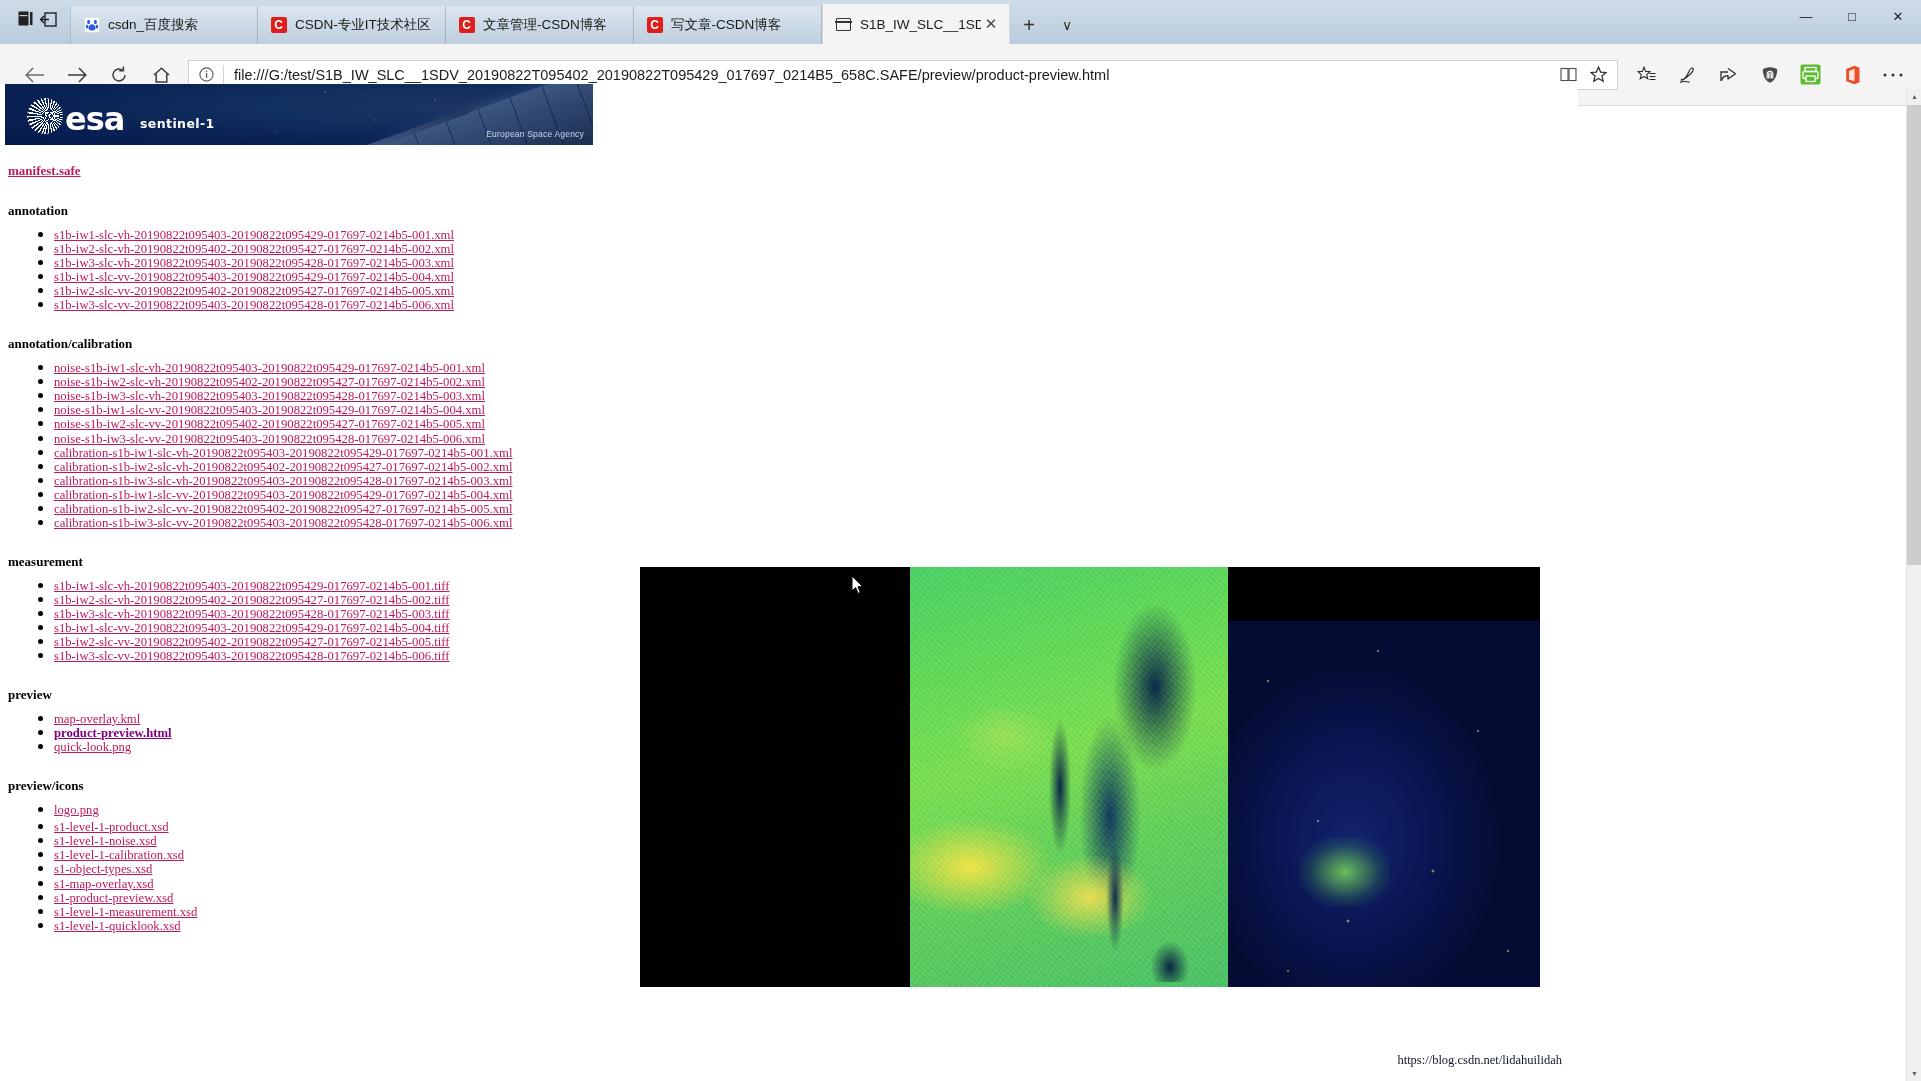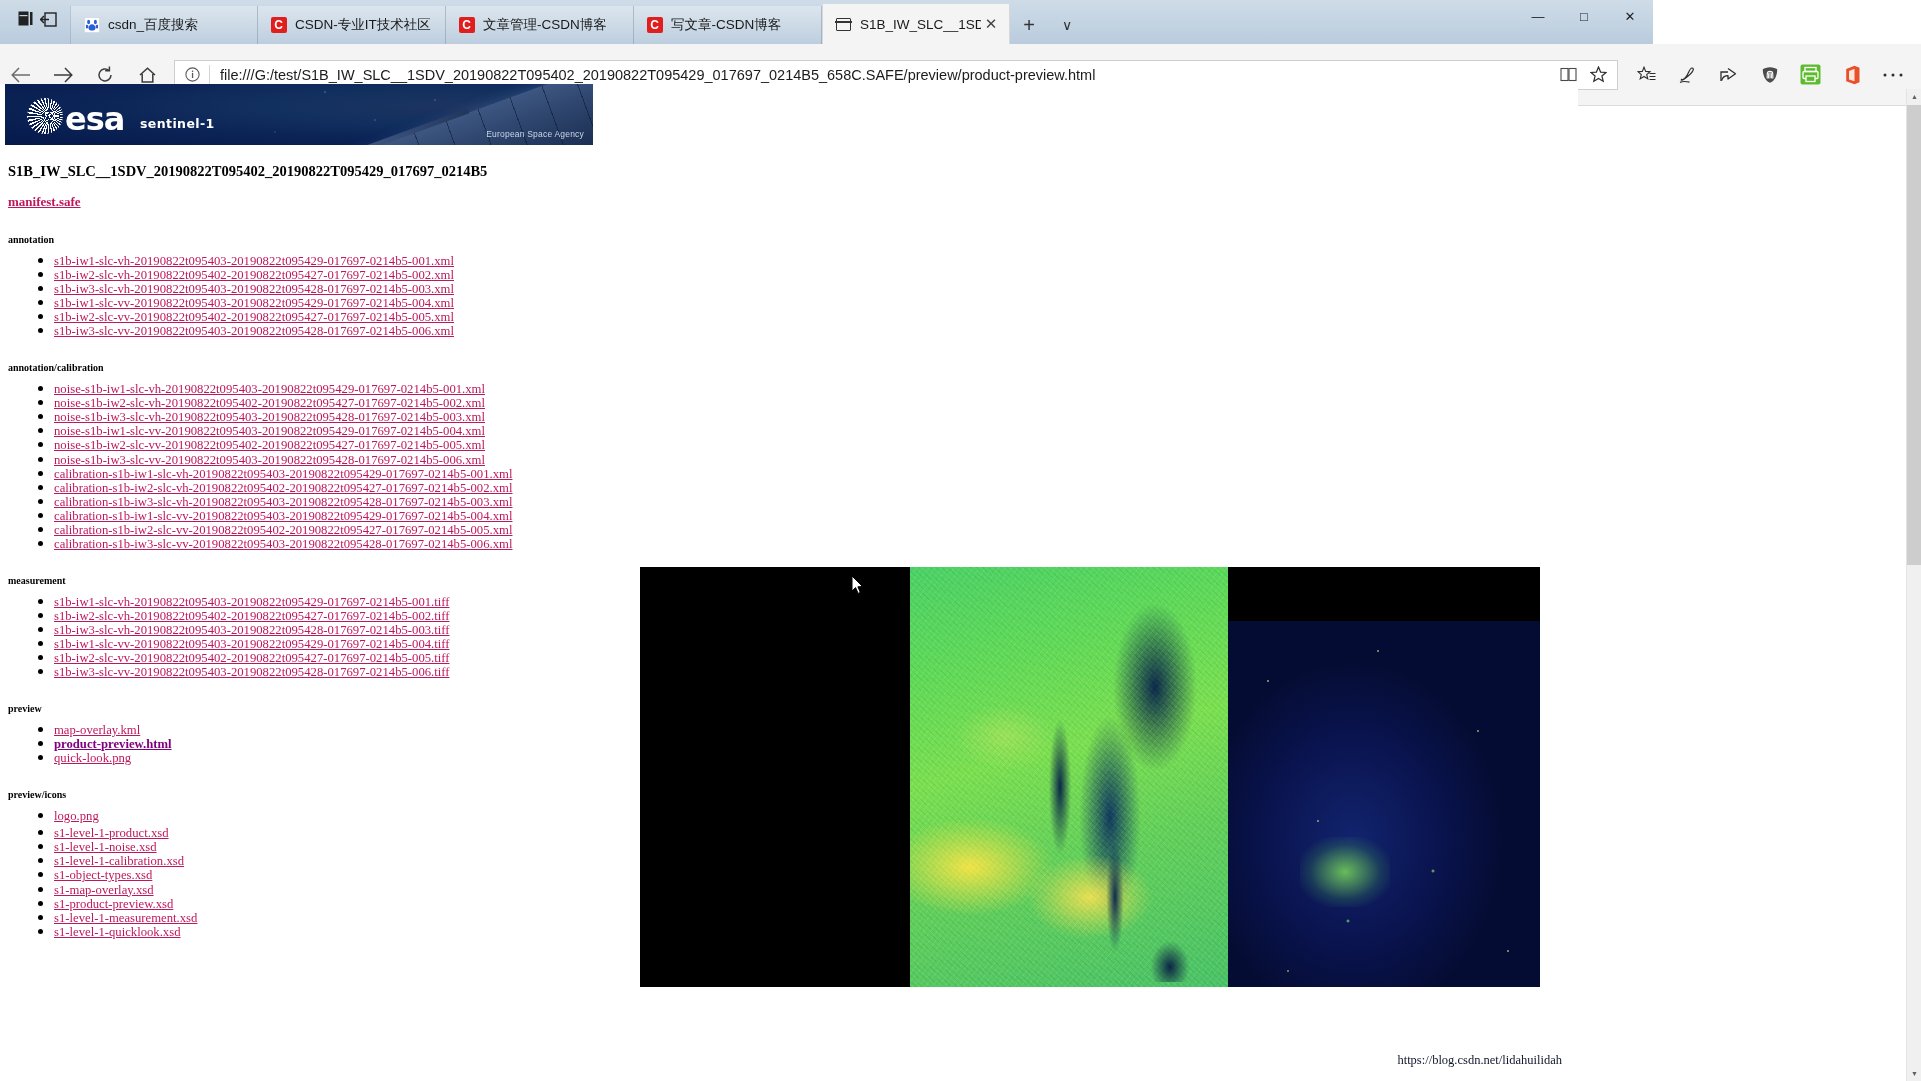--- a/index.html
+++ b/index.html
@@ -5,21 +5,21 @@
   * { box-sizing: border-box; }
   html, body { margin:0; padding:0; }
   body {
     width:1921px; height:1081px; overflow:hidden;
     font-family:"Liberation Sans", sans-serif;
     background:#ffffff;
   }
 
   
   .titlebar {
-    position:absolute; left:0; top:0; width:1653px; height:44px;
+    position:absolute; left:0; top:0; width:1921px; height:44px;
     background:linear-gradient(180deg,#cfdce8 0%,#c3d3e2 55%,#b9cbdd 100%);
     display:flex; align-items:flex-end;
   }
   .tb-left {
     width:70px; height:44px; display:flex; align-items:center;
     justify-content:space-around; padding:0 10px 6px 14px;
   }
   .tb-ico { width:22px; height:22px; display:flex; align-items:center; justify-content:center; cursor:default; }
 
   .tabstrip { display:flex; align-items:flex-end; height:44px; flex:0 0 auto; }
@@ -56,21 +56,21 @@
     font-size:20px; color:#333;
   }
   .tabmenu { font-size:14px; }
 
   .wincontrols { margin-left:auto; display:flex; height:44px; }
   .wc { width:46px; height:32px; display:flex; align-items:center; justify-content:center; font-size:13px; color:#222; }
 
   
   .toolbar {
     position:absolute; left:0; top:44px; width:1921px; height:62px;
-    background:#f4f4f4; display:flex; align-items:center; border-bottom:1px solid #dcdcdc;
+    background:#f4f4f4; display:flex; align-items:center; border-bottom:1px solid #dcdcdc;padding-left:14px;
   }
   .nav-btn { width:42px; height:40px; display:flex; align-items:center; justify-content:center; color:#3b3b3b; }
   .nav-btn svg { display:block; }
   .urlbar {
     flex:1 1 auto; height:30px; margin:0 8px 0 6px; background:#fff;
     border:1px solid #cfcfcf; display:flex; align-items:center; padding:0 4px 0 0;
   }
   .url-info { width:34px; display:flex; align-items:center; justify-content:center; color:#5a5a5a; }
   .url-sep { width:1px; height:20px; background:#d5d5d5; }
   .url-text {
@@ -140,21 +140,21 @@
   }
   .esa-tag {
     position:absolute; right:9px; bottom:6px; color:#c9d6ea; font-size:8.5px;
     letter-spacing:.2px; font-family:"Liberation Sans", sans-serif;
   }
 
   
   .doc { position:absolute; left:0; top:65px; width:640px; padding:0 8px;
     font-family:"Liberation Serif", serif; color:#000; }
   .doc h1 { font-size:14.5px; font-weight:bold; margin:14px 0 12px 0; letter-spacing:0px; }
-  .doc h2 { font-size:10px; font-weight:bold; margin:24px 0 9px 0; }
+  .doc h2 { font-size:13px; font-weight:bold; margin:24px 0 9px 0; }
   .doc .lnkline { margin:12px 0 12px 0; }
   .doc a { color:#be185d; text-decoration:underline; font-size:12.7px; }
   .doc a.visited { color:#800080;font-weight:bold; }
   .doc a.manifest { font-size:13px; font-weight:bold; }
   .doc ul { margin:4px 0 0 0; padding-left:46px; list-style:disc; }
   .doc li { line-height:11.6px; margin:0 0 0.5px 0; }
   .doc ul.wide li { line-height:11.6px; }
 
   
   .ql { position:absolute; left:640px; top:483px; width:900px; height:420px; }
@@ -394,21 +394,20 @@
     <div class="sat-arm"></div>
     <div class="esa-logo">
       <span class="esa-swirl"></span>
       <span class="esa-word">esa</span>
     </div>
     <div class="sentinel">sentinel-1</div>
     <div class="esa-tag">European Space Agency</div>
   </div>
 
   <div class="doc">
-    <h1>S1B_IW_SLC__1SDV_20190822T095402_20190822T095429_017697_0214B5</h1>
 
     <div class="lnkline">
       <a class="manifest" href="#">manifest.safe</a>
     </div>
 
     <h2>annotation</h2>
     <ul>
       <li><a href="#">s1b-iw1-slc-vh-20190822t095403-20190822t095429-017697-0214b5-001.xml</a></li>
       <li><a href="#">s1b-iw2-slc-vh-20190822t095402-20190822t095427-017697-0214b5-002.xml</a></li>
       <li><a href="#">s1b-iw3-slc-vh-20190822t095403-20190822t095428-017697-0214b5-003.xml</a></li>

